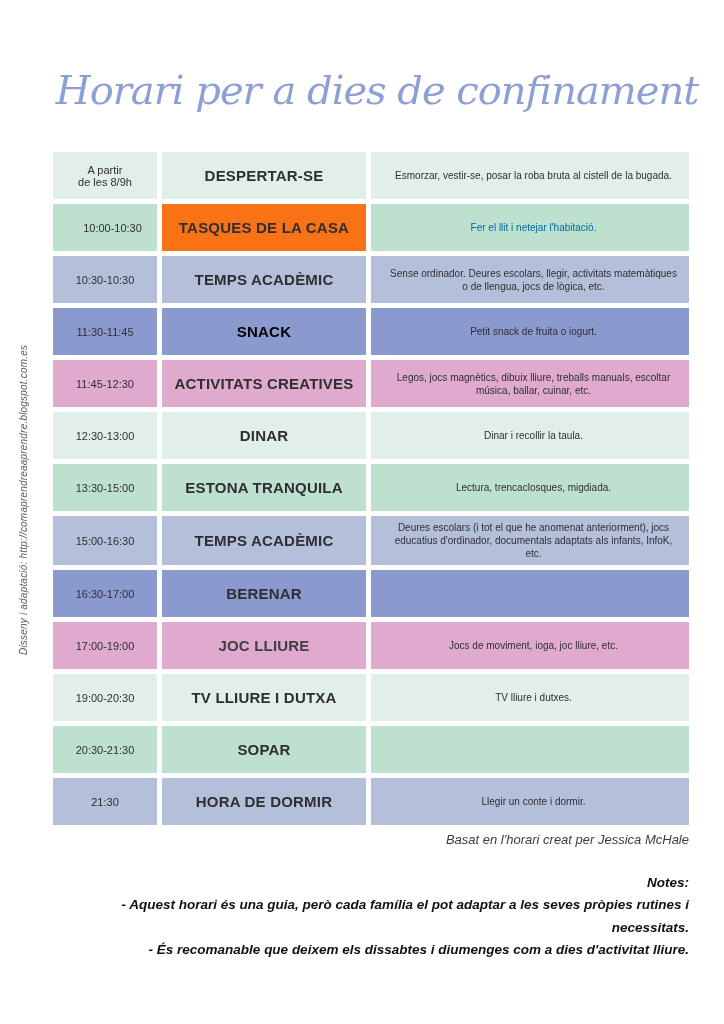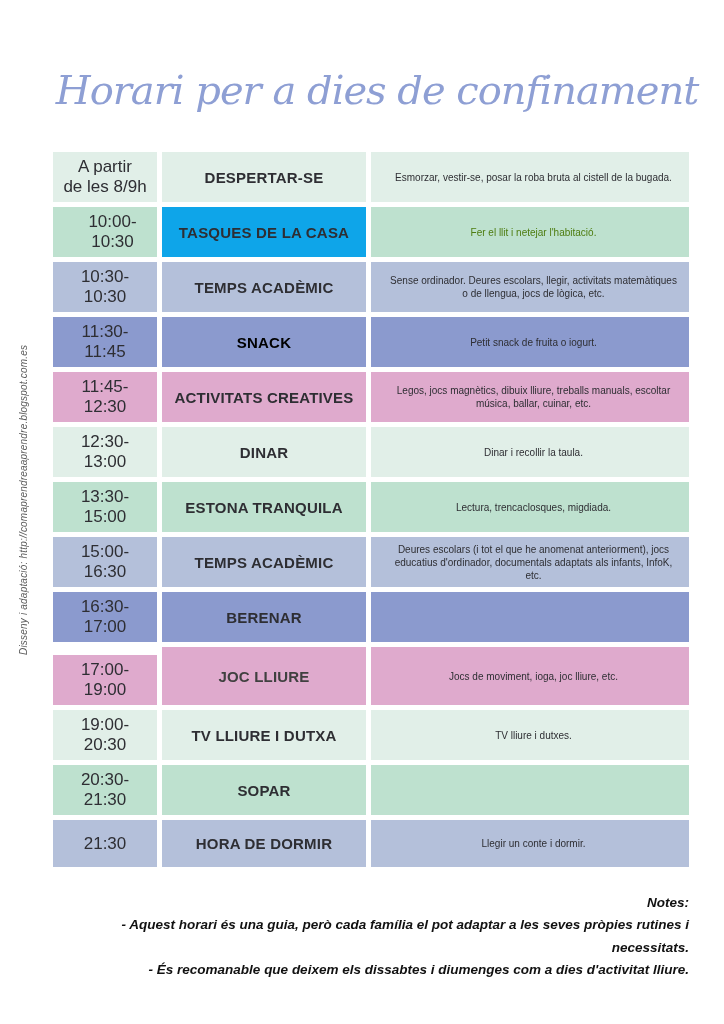--- a/index.html
+++ b/index.html
@@ -31,21 +31,21 @@
   .grid {
     margin-top:18px;
     display:grid;
     grid-template-columns:104px 204px 318px;
     gap:5px;
   }
   .cell {
     display:flex; align-items:center; justify-content:center;
     text-align:center; min-height:47px; padding:5px 8px;
   }
-  .cell.time { font-size:17px; white-space:pre-line; }
+  .cell.time { font-size:11px; white-space:pre-line; }
   .cell.activity { font-size:15px; font-weight:bold; letter-spacing:0.2px; }
   .cell.desc { font-size:10px; line-height:1.3;padding-left:15px; }
 
   .attribution {
     margin-top:7px; text-align:right;
     font-style:italic; font-size:13px; color:#3c3c3c;
   }
 
   .notes {
     margin-top:25px;
@@ -63,22 +63,22 @@
   <div class="content">
 
     <div class="title" style="color: rgb(142, 159, 212);">Horari per a dies de confinament</div>
 
     <div class="grid" id="schedule-grid">
         <div class="cell time" style="background: rgb(225, 239, 232); color: rgb(46, 46, 51);">A partir
 de les 8/9h</div>
         <div class="cell activity" style="background: rgb(225, 239, 232); color: rgb(46, 46, 51);">DESPERTAR-SE</div>
         <div class="cell desc" style="background: rgb(225, 239, 232); color: rgb(46, 46, 51);">Esmorzar, vestir-se, posar la roba bruta al cistell de la bugada.</div>
         <div class="cell time" style="background: rgb(190, 225, 207); color: rgb(46, 46, 51); padding-left: 23px;">10:00-10:30</div>
-        <div class="cell activity" style="background: #0ea5e9; color: rgb(46, 46, 51);">TASQUES DE LA CASA</div>
-        <div class="cell desc" style="background: rgb(190, 225, 207); color: #4d7c0f; text-align: center;">Fer el llit i netejar l'habitació.</div>
+        <div class="cell activity" style="background: #f97316; color: rgb(46, 46, 51);">TASQUES DE LA CASA</div>
+        <div class="cell desc" style="background: rgb(190, 225, 207); color: #0369a1; text-align: center;">Fer el llit i netejar l'habitació.</div>
         <div class="cell time" style="background: rgb(180, 192, 218); color: rgb(46, 46, 51);">10:30-10:30</div>
         <div class="cell activity" style="background: rgb(180, 192, 218); color: rgb(46, 46, 51);">TEMPS ACADÈMIC</div>
         <div class="cell desc" style="background: rgb(180, 192, 218); color: rgb(46, 46, 51);">Sense ordinador. Deures escolars, llegir, activitats matemàtiques o de llengua, jocs de lògica, etc.</div>
         <div class="cell time" style="background: rgb(139, 154, 206); color: rgb(46, 46, 51);">11:30-11:45</div>
         <div class="cell activity" style="background: rgb(139, 154, 206); color: #000000;">SNACK</div>
         <div class="cell desc" style="background: rgb(139, 154, 206); color: rgb(46, 46, 51);">Petit snack de fruita o iogurt.</div>
         <div class="cell time" style="background: rgb(223, 170, 205); color: rgb(46, 46, 51);">11:45-12:30</div>
         <div class="cell activity" style="background: rgb(223, 170, 205); color: rgb(46, 46, 51);">ACTIVITATS CREATIVES</div>
         <div class="cell desc" style="background: rgb(223, 170, 205); color: rgb(46, 46, 51);">Legos, jocs magnètics, dibuix lliure, treballs manuals, escoltar música, ballar, cuinar, etc.</div>
         <div class="cell time" style="background: rgb(225, 239, 232); color: rgb(46, 46, 51);">12:30-13:00</div>
@@ -86,34 +86,35 @@
         <div class="cell desc" style="background: rgb(225, 239, 232); color: rgb(46, 46, 51);">Dinar i recollir la taula.</div>
         <div class="cell time" style="background: rgb(190, 225, 207); color: rgb(46, 46, 51);">13:30-15:00</div>
         <div class="cell activity" style="background: rgb(190, 225, 207); color: rgb(46, 46, 51);">ESTONA TRANQUILA</div>
         <div class="cell desc" style="background: rgb(190, 225, 207); color: rgb(46, 46, 51);">Lectura, trencaclosques, migdiada.</div>
         <div class="cell time" style="background: rgb(180, 192, 218); color: rgb(46, 46, 51);">15:00-16:30</div>
         <div class="cell activity" style="background: rgb(180, 192, 218); color: rgb(46, 46, 51);">TEMPS ACADÈMIC</div>
         <div class="cell desc" style="background: rgb(180, 192, 218); color: rgb(46, 46, 51);">Deures escolars (i tot el que he anomenat anteriorment), jocs educatius d'ordinador, documentals adaptats als infants, InfoK, etc.</div>
         <div class="cell time" style="background: rgb(139, 154, 206); color: rgb(46, 46, 51);">16:30-17:00</div>
         <div class="cell activity" style="background: rgb(139, 154, 206); color: rgb(46, 46, 51);">BERENAR</div>
         <div class="cell desc" style="background: rgb(139, 154, 206); color: rgb(46, 46, 51);"></div>
-        <div class="cell time" style="background: rgb(223, 170, 205); color: rgb(46, 46, 51); margin-top: 8px;">17:00-19:00</div>
+        <div class="cell time" style="background: rgb(223, 170, 205); color: rgb(46, 46, 51);">17:00-19:00</div>
         <div class="cell activity" style="background: rgb(223, 170, 205); color: #404040;">JOC LLIURE</div>
         <div class="cell desc" style="background: rgb(223, 170, 205); color: rgb(46, 46, 51);">Jocs de moviment, ioga, joc lliure, etc.</div>
         <div class="cell time" style="background: rgb(225, 239, 232); color: rgb(46, 46, 51);">19:00-20:30</div>
         <div class="cell activity" style="background: rgb(225, 239, 232); color: rgb(46, 46, 51);">TV LLIURE I DUTXA</div>
         <div class="cell desc" style="background: rgb(225, 239, 232); color: rgb(46, 46, 51);">TV lliure i dutxes.</div>
         <div class="cell time" style="background: rgb(190, 225, 207); color: rgb(46, 46, 51);">20:30-21:30</div>
         <div class="cell activity" style="background: rgb(190, 225, 207); color: rgb(46, 46, 51);">SOPAR</div>
         <div class="cell desc" style="background: rgb(190, 225, 207); color: rgb(46, 46, 51);"></div>
         <div class="cell time" style="background: rgb(180, 192, 218); color: rgb(46, 46, 51);">21:30</div>
         <div class="cell activity" style="background: rgb(180, 192, 218); color: rgb(46, 46, 51);">HORA DE DORMIR</div>
         <div class="cell desc" style="background: rgb(180, 192, 218); color: rgb(46, 46, 51);">Llegir un conte i dormir.</div>
       </div>
 
+    <div class="attribution">Basat en l'horari creat per Jessica McHale</div>
 
     <div class="notes">
       <div>Notes:</div>
       <div>- Aquest horari és una guia, però cada família el pot adaptar a les seves pròpies rutines i necessitats.</div>
       <div>- És recomanable que deixem els dissabtes i diumenges com a dies d'activitat lliure.</div>
     </div>
 
   </div>
 </div>
 

